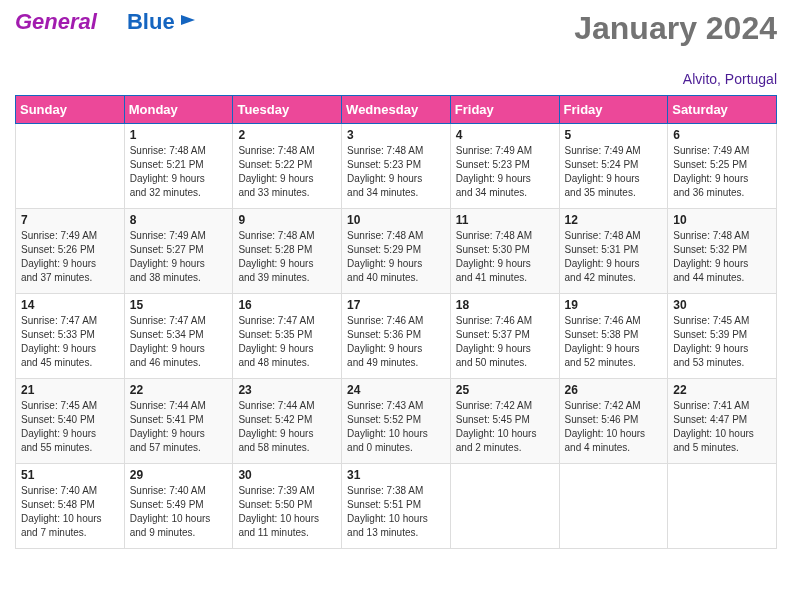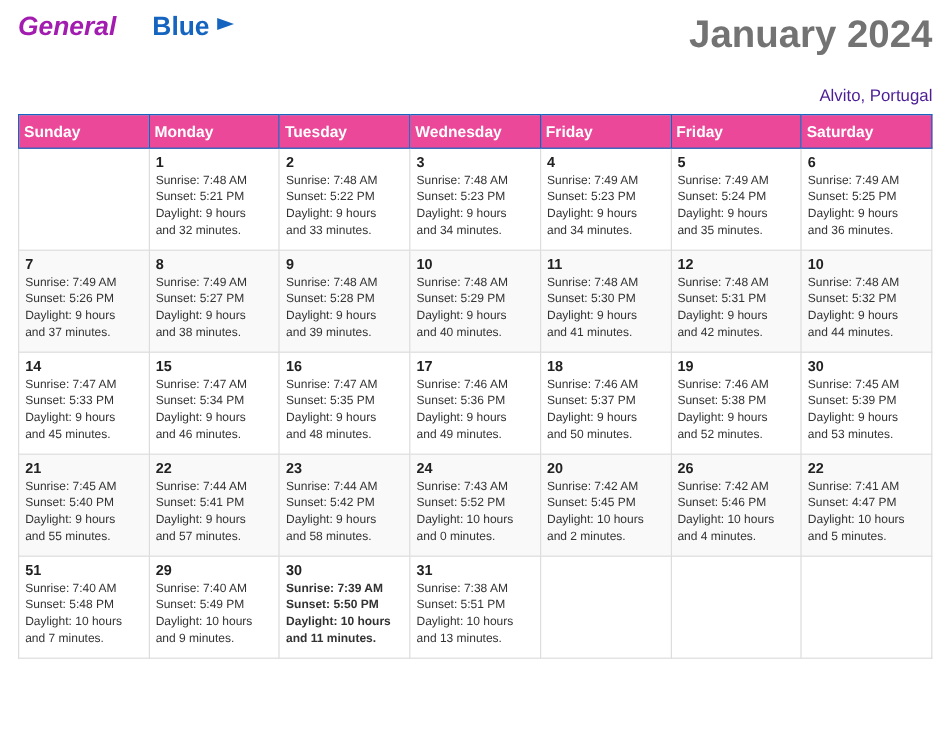--- a/index.html
+++ b/index.html
@@ -290,21 +290,21 @@
 and 58 minutes.</div>
         </td>
         <td>
           <span class="day-num">24</span>
           <div class="cell-text" style="white-space: pre-line;">Sunrise: 7:43 AM
 Sunset: 5:52 PM
 Daylight: 10 hours
 and 0 minutes.</div>
         </td>
         <td>
-          <span class="day-num">20</span>
+          <span class="day-num">25</span>
           <div class="cell-text" style="white-space: pre-line;">Sunrise: 7:42 AM
 Sunset: 5:45 PM
 Daylight: 10 hours
 and 2 minutes.</div>
         </td>
         <td>
           <span class="day-num">26</span>
           <div class="cell-text" style="white-space: pre-line;">Sunrise: 7:42 AM
 Sunset: 5:46 PM
 Daylight: 10 hours
@@ -328,21 +328,21 @@
         </td>
         <td>
           <span class="day-num">29</span>
           <div class="cell-text" style="white-space: pre-line;">Sunrise: 7:40 AM
 Sunset: 5:49 PM
 Daylight: 10 hours
 and 9 minutes.</div>
         </td>
         <td>
           <span class="day-num">30</span>
-          <div class="cell-text" style="white-space: pre-line; font-weight: bold;">Sunrise: 7:39 AM
+          <div class="cell-text" style="white-space: pre-line;">Sunrise: 7:39 AM
 Sunset: 5:50 PM
 Daylight: 10 hours
 and 11 minutes.</div>
         </td>
         <td>
           <span class="day-num">31</span>
           <div class="cell-text" style="white-space: pre-line;">Sunrise: 7:38 AM
 Sunset: 5:51 PM
 Daylight: 10 hours
 and 13 minutes.</div>

